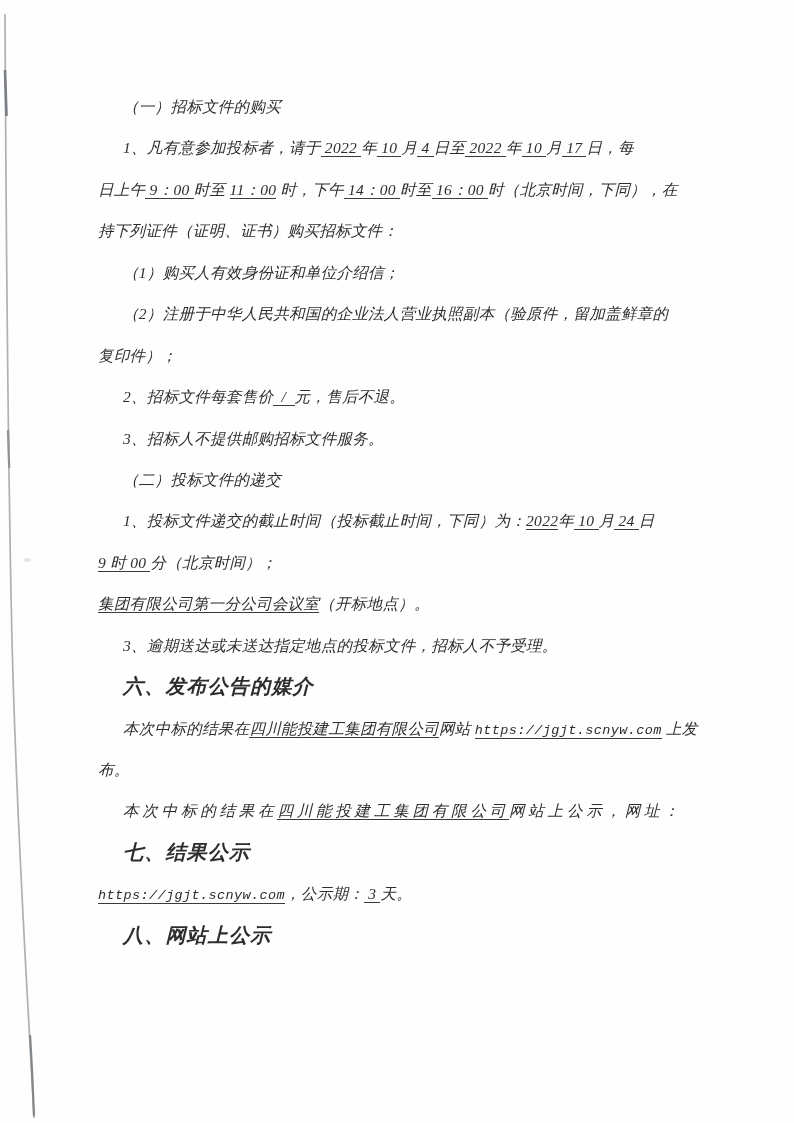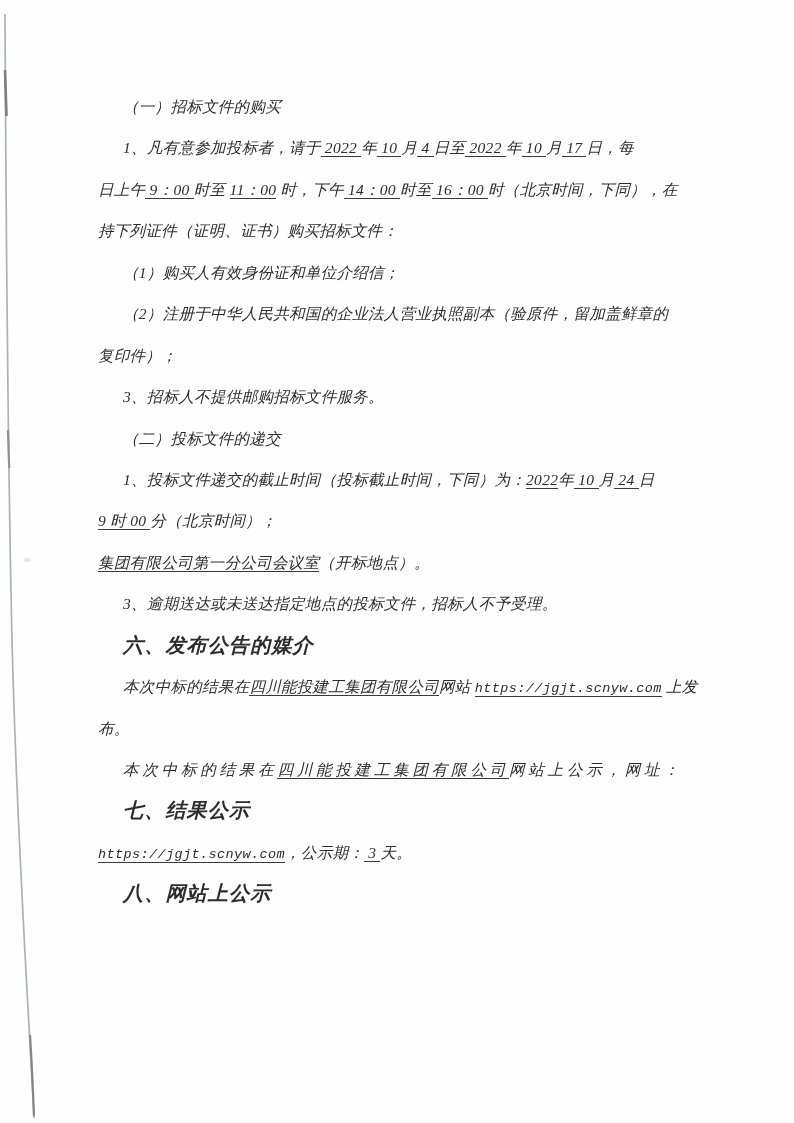--- a/index.html
+++ b/index.html
@@ -58,20 +58,21 @@
 <div class="speck"></div>
 
 <div class="doc" id="doc">
     <div class="line indent"><span class="">（一）招标文件的购买</span></div>
     <div class="line indent"><span class="">1、凡有意参加投标者，请于</span><span class="u "> 2022 </span><span class="">年</span><span class="u "> 10 </span><span class="">月</span><span class="u "> 4 </span><span class="">日至</span><span class="u "> 2022 </span><span class="">年</span><span class="u "> 10 </span><span class="">月</span><span class="u "> 17 </span><span class="">日，每</span></div>
     <div class="line"><span class="">日上午</span><span class="u "> 9：00 </span><span class="">时至 </span><span class="u ">11：00</span><span class=""> 时，下午</span><span class="u "> 14：00 </span><span class="">时至</span><span class="u "> 16：00 </span><span class="">时（北京时间，下同），在</span></div>
     <div class="line"><span class="">持下列证件（证明、证书）购买招标文件：</span></div>
     <div class="line indent"><span class="">（1）购买人有效身份证和单位介绍信；</span></div>
     <div class="line indent"><span class="">（2）注册于中华人民共和国的企业法人营业执照副本（验原件，留加盖鲜章的</span></div>
     <div class="line"><span class="">复印件）；</span></div>
+    <div class="line indent"><span class="">2、招标文件每套售价</span><span class="u ">&nbsp;&nbsp;/&nbsp;&nbsp;</span><span class="">元，售后不退。</span></div>
     <div class="line indent"><span class="">3、招标人不提供邮购招标文件服务。</span></div>
     <div class="line indent"><span class="">（二）投标文件的递交</span></div>
     <div class="line indent"><span class="">1、投标文件递交的截止时间（投标截止时间，下同）为：</span><span class="u ">2022</span><span class="">年</span><span class="u "> 10 </span><span class="">月</span><span class="u "> 24 </span><span class="">日</span></div>
     <div class="line"><span class="u ">9 时 00 </span><span class="">分（北京时间）；</span></div>
     <div class="line"><span class="u ">集团有限公司第一分公司会议室</span><span class="">（开标地点）。</span></div>
     <div class="line indent"><span class="">3、逾期送达或未送达指定地点的投标文件，招标人不予受理。</span></div>
     <div class="line indent heading"><span class="">六、发布公告的媒介</span></div>
     <div class="line indent"><span class="">本次中标的结果在</span><span class="u ">四川能投建工集团有限公司</span><span class="">网站 </span><span class="u mono">https://jgjt.scnyw.com</span><span class=""> 上发</span></div>
     <div class="line"><span class="">布。</span></div>
     <div class="line indent spread"><span class="">本次中标的结果在</span><span class="u ">四川能投建工集团有限公司</span><span class="">网站上公示，网址：</span></div>

